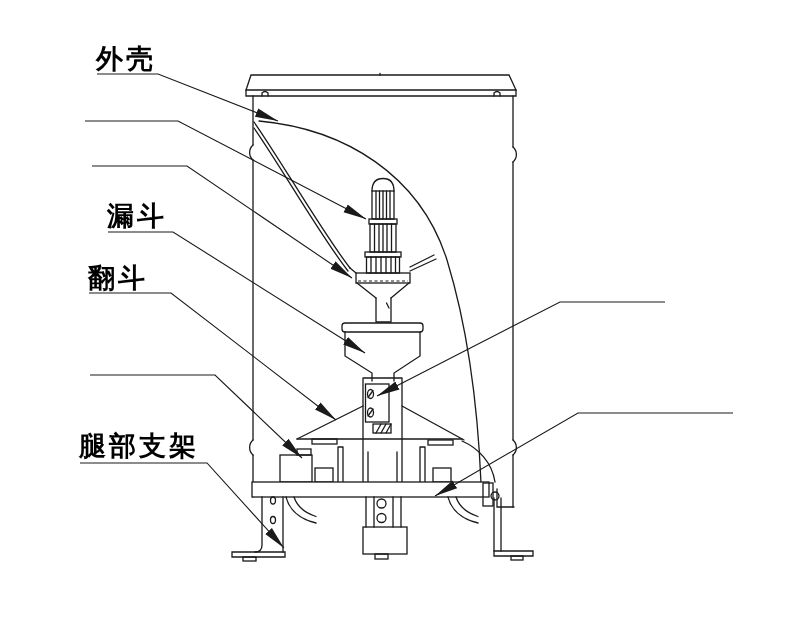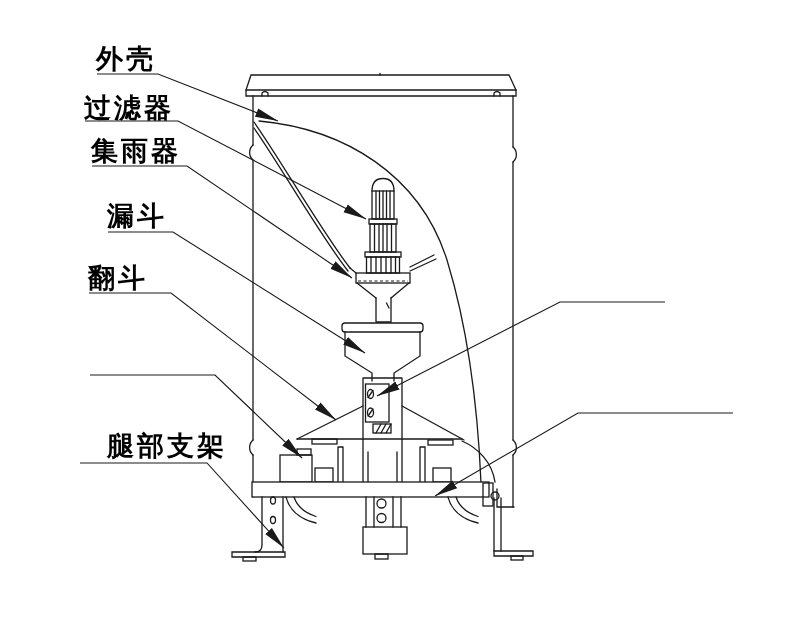--- a/index.html
+++ b/index.html
@@ -147,18 +147,16 @@
       <path class="ld" marker-end="url(#ah)" d="M108,232 H173 L365,353"></path>
       <path class="ld" marker-end="url(#ah)" d="M89,293 H171 L336,420"></path>
       <path class="ld" marker-end="url(#ah)" d="M90,375 H215 L302,458"></path>
       <path class="ld" marker-end="url(#ah)" d="M80,463 H207 L284,548"></path>
       <path class="ld" marker-end="url(#ah)" d="M665,302 H560 L377,396"></path>
       <path class="ld" marker-end="url(#ah)" d="M733,413 H578 L435,496"></path>
     </g>
   </svg>
 
   <div class="callout" style="left:96px;  top:45px;">外壳</div>
-  <div class="callout" style="left:84px;  top:94px;">过滤器</div>
-  <div class="callout" style="left:91px;  top:137px;">集雨器</div>
   <div class="callout" style="left:107px; top:202px;">漏斗</div>
   <div class="callout" style="left:88px;  top:264px;">翻斗</div>
-  <div class="callout" style="left:79px;  top:432px;margin-left:28px;">腿部支架</div>
+  <div class="callout" style="left:79px;  top:432px;">腿部支架</div>
 </div>
 
 </body></html>

